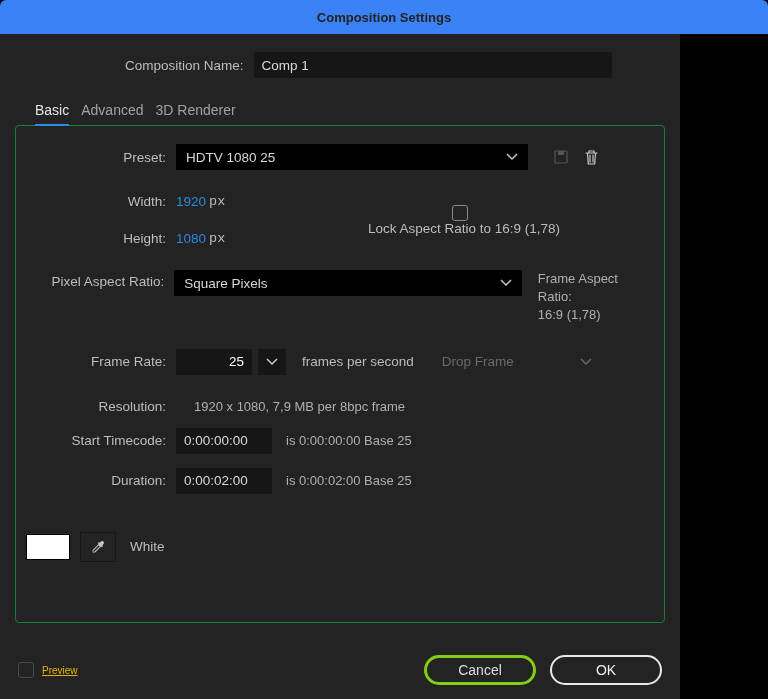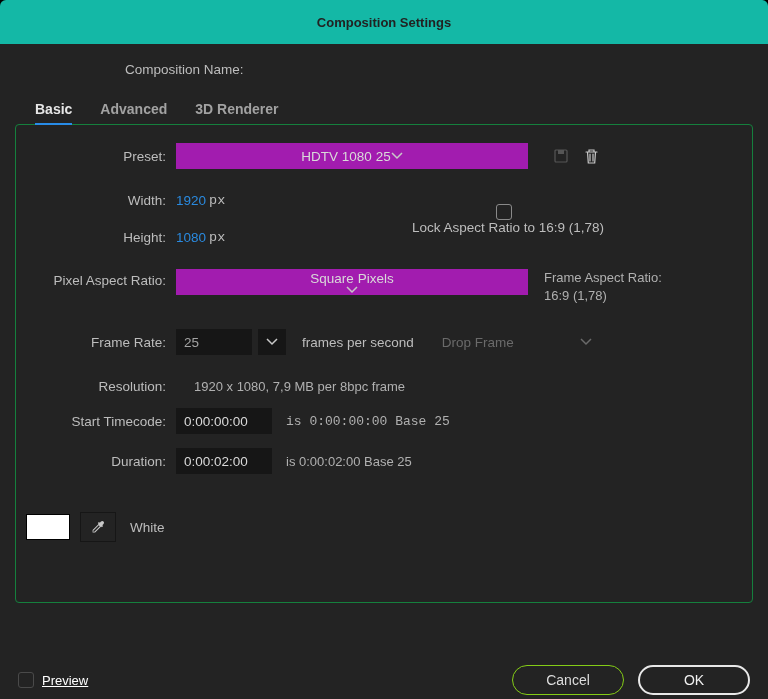--- a/index.html
+++ b/index.html
@@ -1,65 +1,66 @@
 <!DOCTYPE html>
 <html><head>
 <meta charset="utf-8">
 <style>
   * { box-sizing: border-box; margin: 0; padding: 0; font-family: -apple-system, BlinkMacSystemFont, "Segoe UI", Arial, sans-serif; }
   body { width: 768px; height: 699px; background: #000; overflow: hidden; }
-  .titlebar { height: 44px; background: #14b8a6; display: flex; align-items: center; justify-content: center; border-top-left-radius: 6px; border-top-right-radius: 6px; }
+  .titlebar { height: 34px; background: #3b82f6; display: flex; align-items: center; justify-content: center; border-top-left-radius: 6px; border-top-right-radius: 6px; }
   .titlebar-text { font-size: 13px; font-weight: 600; color: #222; }
-  .dialog { position: relative; width: 768px; height: 665px; background: #232323; padding: 18px 15px 0 15px; color: #c8c8c8; font-size: 13.5px; }
+  .dialog { position: relative; width: 680px; height: 665px; background: #232323; padding: 18px 15px 0 15px; color: #c8c8c8; font-size: 13.5px; }
   .row { display: flex; align-items: center; }
   .label-col { width: 150px; text-align: right; padding-right: 10px; color: #bdbdbd; }
   .input-text { background: #161616; border: none; color: #d9d9d9; font-size: 13.5px; padding: 4px 8px; height: 26px; outline: none; }
   .comp-name { width: 358px; }
-  .tabrow { display: flex; gap: 28px; margin: 24px 0 0 20px; font-size: 14px; font-weight: bold; }
+  .tabrow { display: flex; gap: 12px; margin: 24px 0 0 20px; font-size: 14px; }
   .tab { color: #a2a2a2; padding-bottom: 6px; cursor: pointer; }
   .tab.active { color: #e6e6e6; border-bottom: 2px solid #288ce8; }
   .panel { border: 1px solid #15803d; border-radius: 4px; margin-top: -1px; padding: 18px 10px 60px 10px; }
-  .select { background: #a21caf; color: #d9d9d9; display: flex; align-items: center; justify-content: center; padding: 0 10px; height: 26px; cursor: pointer; }
+  .select { background: #000000; color: #d9d9d9; display: flex; align-items: center; justify-content: space-between; padding: 0 10px; height: 26px; cursor: pointer; }
   .chev { display: inline-block; }
   .chev svg { display: block; }
   .iconbtn { width: 30px; height: 26px; display: flex; align-items: center; justify-content: center; cursor: pointer; }
   .iconbtn.disabled { opacity: 0.3; cursor: default; }
   .bluelink { color: #2a8adf; cursor: ew-resize; }
   .unit { color: #bdbdbd; margin-left: 3px; font-family: Liberation Mono, monospace; }
   .checkbox { width: 16px; height: 16px; border: 1px solid #8a8a8a; border-radius: 3px; display: inline-block; margin-right: 8px; flex-shrink: 0; cursor: pointer; }
   .lock-row { margin-left: 248px; display: flex; align-items: center; margin-top: -4px; margin-bottom: -4px; flex-direction: column; }
   .info-text { color: #b0b0b0; font-size: 13px; }
   .dim-text { color: #6a6a6a; }
-  .num-input { background: #161616; border: none; color: #a3a3a3; font-size: 13.5px; padding: 4px 8px; height: 26px; width: 76px; outline: none; }
+  .num-input { background: #161616; border: none; color: #ffffff; font-size: 13.5px; padding: 4px 8px; height: 26px; width: 76px; outline: none; text-align: right; }
   .tc-input { background: #161616; border: none; color: #d9d9d9; font-size: 13.5px; padding: 4px 8px; height: 26px; width: 96px; outline: none; }
   .small-sel { width: 28px; height: 26px; background: #161616; display: flex; align-items: center; justify-content: center; margin-left: 6px; cursor: pointer; }
   .dropframe { margin-left: 28px; display: flex; align-items: center; width: 150px; justify-content: space-between; }
   .swatch { width: 44px; height: 26px; background: #ffffff; border: 1px solid #000; cursor: pointer; }
   .eyedrop-btn { width: 36px; height: 30px; border: 1px solid #161616; background: #232323; display: flex; align-items: center; justify-content: center; margin-left: 10px; cursor: pointer; }
   .footer { position: absolute; left: 0; right: 0; bottom: 14px; display: flex; align-items: center; padding: 0 18px; }
-  .preview-cb { display: flex; align-items: center; color: #ffffff; font-size: 13px; text-decoration: underline; }
+  .preview-cb { display: flex; align-items: center; color: #eab308; font-size: 10px; text-decoration: underline; }
   .preview-cb .checkbox { border-color: #4a4a4a; }
   .btns { margin-left: auto; display: flex; gap: 14px; }
   .btn { width: 112px; height: 30px; border-radius: 16px; display: flex; align-items: center; justify-content: center; font-size: 14px; cursor: pointer; }
-  .btn.cancel { border: 1px solid #84cc16; color: #dcdcdc; background: transparent; }
+  .btn.cancel { border: 3px solid #84cc16; color: #dcdcdc; background: transparent; }
   .btn.ok { border: 2px solid #e8e8e8; color: #f0f0f0; background: transparent; font-weight: 500; }
   .spacer-v { height: 14px; }
   .spacer-v-lg { height: 24px; }
 </style>
 </head>
 <body>
 
 <div class="titlebar">
   <span class="titlebar-text">Composition Settings</span>
 </div>
 
 <div class="dialog">
 
   <div class="row" style="margin-left:110px;">
     <div style="text-align:right; padding-right:10px; color:#bdbdbd;">Composition Name:</div>
+    <input class="input-text comp-name" value="Comp 1" style="">
   </div>
 
   <div class="tabrow">
     <div class="tab active">Basic</div>
     <div class="tab">Advanced</div>
     <div class="tab">3D Renderer</div>
   </div>
 
   <div class="panel">
 
@@ -102,21 +103,21 @@
     <div class="row">
       <div class="label-col">Height:</div>
       <span class="bluelink">1080</span>
       <span class="unit">px</span>
     </div>
 
     <div class="spacer-v-lg"></div>
 
     <div class="row" style="align-items: flex-start;">
       <div class="label-col" style="padding-top:4px;">Pixel Aspect Ratio:</div>
-      <div class="select" style="width:352px;flex-direction:column;">
+      <div class="select" style="width:352px;">
         <span>Square Pixels</span>
         <span class="chev">
             <svg width="12" height="8" viewBox="0 0 12 8">
               <path d="M1 1 L6 6 L11 1" stroke="#c8c8c8" stroke-width="1.5" fill="none"></path>
             </svg>
           </span>
       </div>
       <div style="margin-left:16px; line-height:1.4;">
         <div class="info-text">Frame Aspect Ratio:</div>
         <div class="info-text">16:9 (1,78)</div>
@@ -151,21 +152,21 @@
     <div class="row">
       <div class="label-col">Resolution:</div>
       <span style="margin-left:18px;" class="info-text">1920 x 1080, 7,9 MB per 8bpc frame</span>
     </div>
 
     <div class="spacer-v"></div>
 
     <div class="row">
       <div class="label-col">Start Timecode:</div>
       <input class="tc-input" value="0:00:00:00" style="">
-      <span style="margin-left:14px;font-family:Liberation Mono, monospace;" class="info-text">is 0:00:00:00  Base 25</span>
+      <span style="margin-left:14px;" class="info-text">is 0:00:00:00  Base 25</span>
     </div>
 
     <div class="spacer-v"></div>
 
     <div class="row">
       <div class="label-col">Duration:</div>
       <input class="tc-input" value="0:00:02:00" style="">
       <span style="margin-left:14px;" class="info-text">is 0:00:02:00  Base 25</span>
     </div>
 

